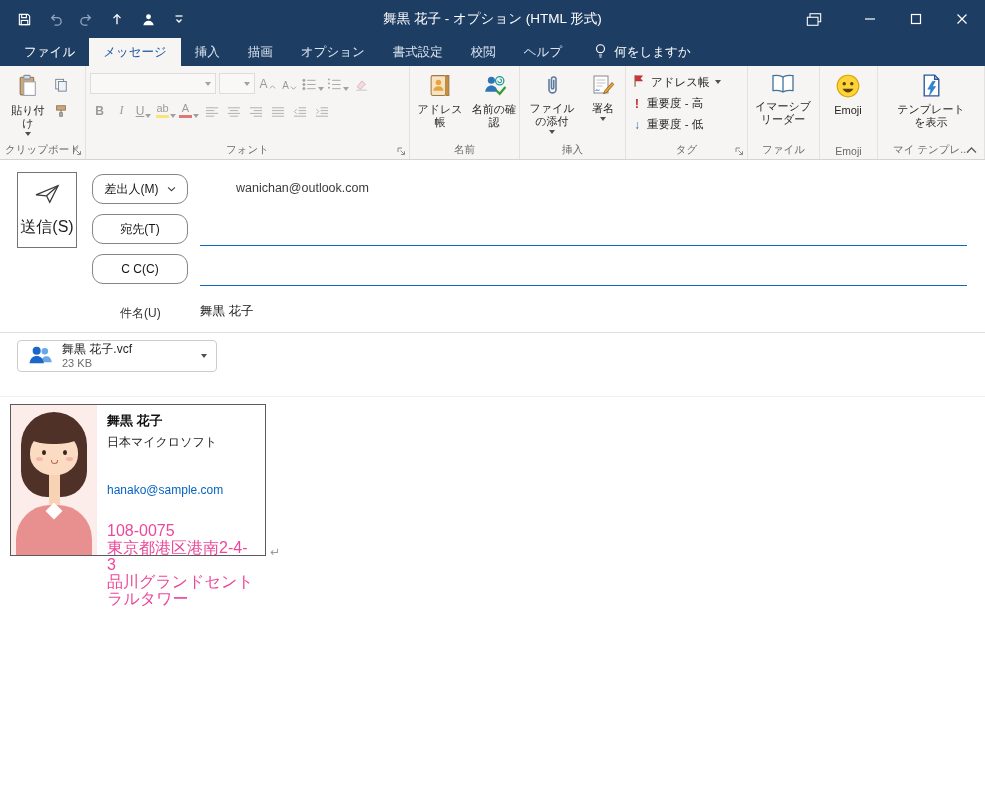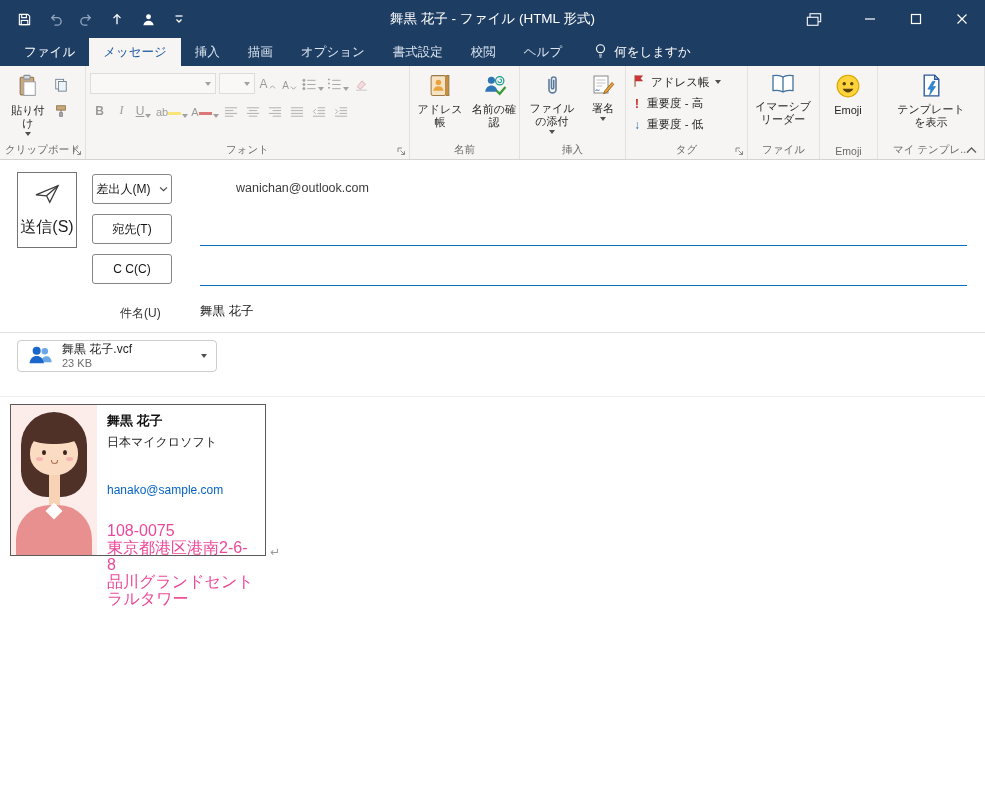--- a/index.html
+++ b/index.html
@@ -35,38 +35,38 @@
 .sidecol{display:flex;flex-direction:column;gap:8px;padding-top:9px}
 .g-font{width:324px}
 .fontbox{display:flex;flex-direction:column;gap:7px;padding-top:4px;opacity:.5}
 .frow{display:flex;align-items:center;gap:3px}
 .combo{height:21px;border:1px solid #c9c7c5;background:#fcfcfc;display:flex;align-items:center;justify-content:flex-end;padding:0 4px}
 .combo.cname{width:126px}.combo.csize{width:36px}
 .sq{min-width:19px;height:19px;display:flex;align-items:flex-end;justify-content:center;font-size:12px;color:#3f3f3f;gap:1px;padding-bottom:2px}
 .bld{font-weight:bold}
 .itl{font-style:italic;font-family:"Liberation Serif","DejaVu Serif",serif}
 .und{text-decoration:underline}
-.colorbtn{display:flex;flex-direction:row;align-items:center;line-height:11px;font-size:11px;color:#3f3f3f}
+.colorbtn{display:flex;flex-direction:column;align-items:center;line-height:11px;font-size:11px;color:#3f3f3f}
 .colorbar{width:13px;height:3px;margin-top:1px}
 .g-names{width:110px}.g-names .inner{display:flex;gap:2px}
 .g-include{width:106px}.g-include .inner{display:flex;gap:2px}
 .g-tags{width:122px}
 .tagcol{display:flex;flex-direction:column;gap:6px;padding-top:5px}
 .tagrow{display:flex;align-items:center;gap:5px;font-size:11.5px;color:#262626;padding:0 2px;white-space:nowrap}
 .bang{color:#c3392c;font-weight:700;font-size:13px;width:10px;text-align:center}
 .dna{color:#2f6fb6;font-weight:700;font-size:12px;width:10px;text-align:center}
 .g-immersive{width:72px}
 .g-emoji{width:58px}
 .g-templates{flex:1}
 .collapse{position:absolute;right:7px;bottom:5px;line-height:0}
 
 
 .chead{position:relative;height:173px;border-bottom:1px solid #e2e1e0;background:#fff;flex:0 0 173px}
 .sendbtn{position:absolute;left:17px;top:12px;width:60px;height:76px;background:#fff;border:1px solid #747474;display:flex;flex-direction:column;align-items:center;justify-content:center;gap:8px;font-size:16px;color:#1f1f1f}
-.fieldbtn{position:absolute;left:92px;width:80px;height:30px;border:1px solid #868686;border-radius:3px;background:#fff;display:flex;align-items:center;justify-content:center;gap:8px;font-size:12px;color:#141414}
+.fieldbtn{position:absolute;left:92px;width:96px;height:30px;border:1px solid #868686;border-radius:11px;background:#fff;display:flex;align-items:center;justify-content:center;gap:8px;font-size:12px;color:#141414}
 .fb-from{top:14px}.fb-to{top:54px}.fb-cc{top:94px}
 .fieldline{position:absolute;left:200px;right:18px;height:1px;background:#0f6cbd}
 .fl-to{top:85px}.fl-cc{top:125px}
 .fieldzone{position:absolute;left:196px;right:18px;height:30px}
 .fz-to{top:54px}.fz-cc{top:94px}
 .fromval{position:absolute;left:236px;top:21px;font-size:12.5px;color:#3c3c3c}
 .subjlabel{position:absolute;left:120px;top:145px;font-size:12px;color:#333}
 .subjzone{position:absolute;left:196px;right:18px;top:138px;height:26px}
 .subjval{position:absolute;left:4px;top:5px;font-size:12.5px;color:#141414}
 
@@ -137,21 +137,21 @@
             <path d="M2.5 14c.5-3.2 2.7-4.8 5.5-4.8s5 1.6 5.5 4.8z"></path>
           </svg>
         </span>
       <span class="qbtn">
           <svg width="10" height="10" viewBox="0 0 10 10" fill="none" stroke="#fff" stroke-width="1.3">
             <path d="M1.5 2h7"></path>
             <path d="M2.5 5.5 5 8l2.5-2.5"></path>
           </svg>
         </span>
     </div>
-    <div class="apptitle">舞黒 花子 - ファイル (HTML 形式)</div>
+    <div class="apptitle">舞黒 花子 - オプション (HTML 形式)</div>
     <div class="wincontrols">
       <span class="wc small">
           <svg width="16" height="15" viewBox="0 0 18 16" fill="none" stroke="#fff" stroke-width="1.2">
             <rect x="4.5" y="1.5" width="12" height="9"></rect>
             <rect x="1.5" y="5.5" width="12" height="9" fill="#1e3d63"></rect>
           </svg>
         </span>
       <span class="wc">
           <svg width="12" height="12" viewBox="0 0 12 12" stroke="#fff" stroke-width="1.2">
             <path d="M1 6h10"></path>
@@ -509,21 +509,21 @@
         <span class="mouth"></span>
         <span class="sweater"></span>
         <span class="collar"></span>
       </div>
       <div class="bc-info">
         <div class="bc-name">舞黒 花子</div>
         <div class="bc-company">日本マイクロソフト</div>
         <div class="bc-email">hanako@sample.com</div>
         <div class="bc-addr">
           <div>108-0075</div>
-          <div>東京都港区港南2-6-8</div>
+          <div>東京都港区港南2-4-3</div>
           <div>品川グランドセントラルタワー</div>
         </div>
       </div>
     </div>
     <span class="anchor">↵</span>
   </div>
 
 </div>
 
 </body></html>

